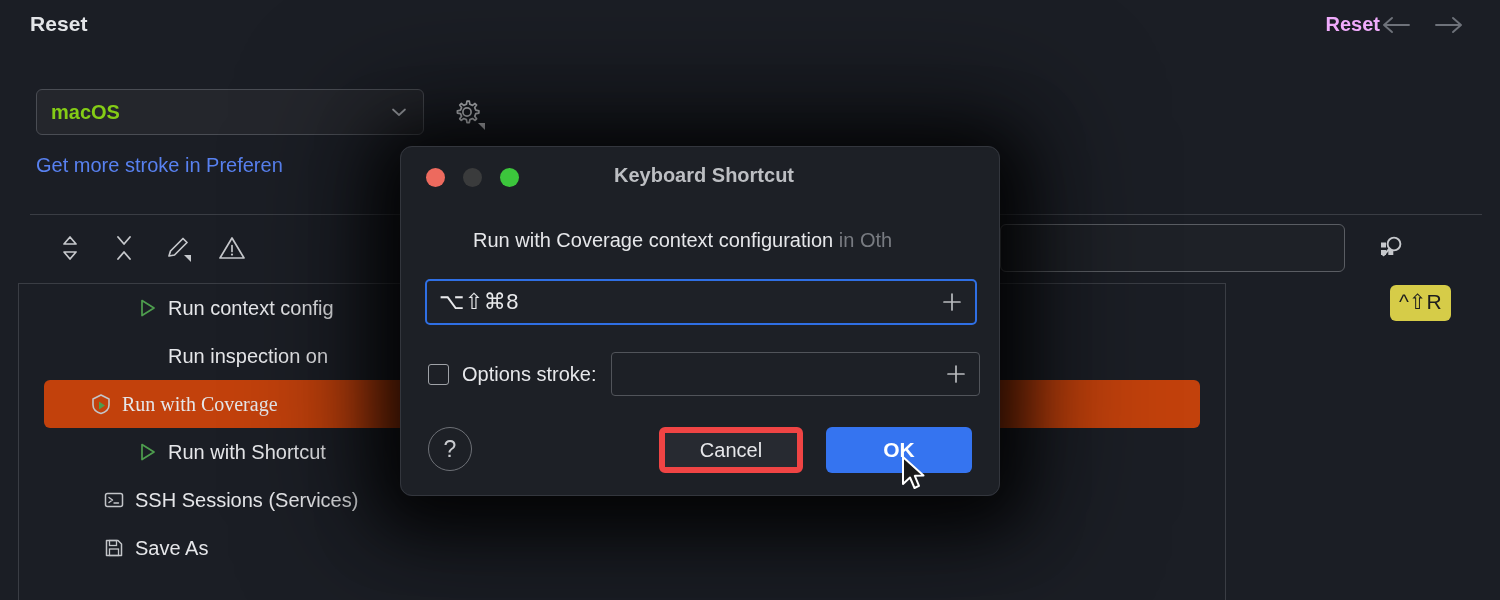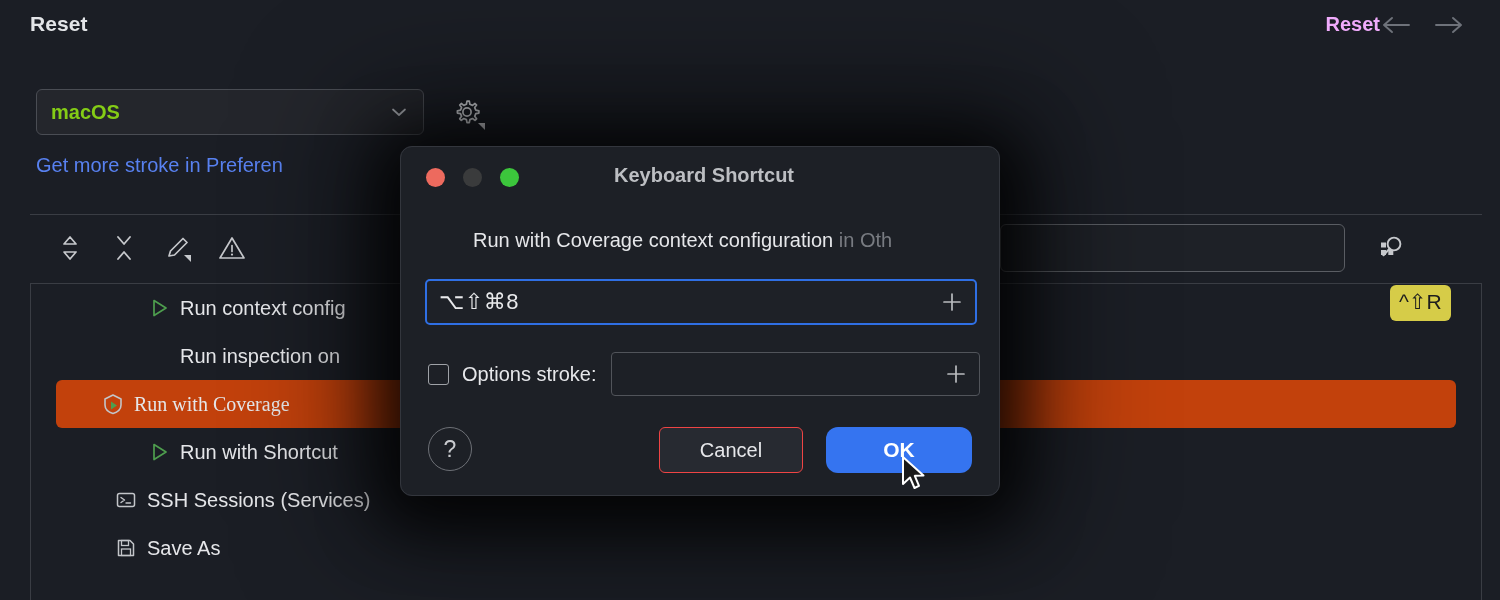--- a/index.html
+++ b/index.html
@@ -152,23 +152,23 @@
     left: 1372px;
     top: 230px;
     width: 36px;
     height: 36px;
     cursor: pointer;
   }
 
   
   .list-panel {
     position: absolute;
-    left: 30px;
+    left: 18px;
     top: 283px;
-    width: 1452px;
+    width: 1208px;
     height: 317px;
     border: 1px solid #3a3d44;
     border-bottom: none;
     background: #1b1e25;
     overflow: hidden;
   }
 
   .list-row {
     position: relative;
     height: 48px;
@@ -360,35 +360,35 @@
     color: #c9cbcf;
     font-size: 23px;
     cursor: pointer;
   }
   .cancel-btn {
     position: absolute;
     left: 258px;
     top: 0px;
     width: 144px; height: 46px;
     background: #272a31;
-    border: 1px solid #ef4444;
+    border: 6px solid #ef4444;
     border-radius: 6px;
     color: #e6e7ea;
     font-size: 20px;
     font-family: "Liberation Sans", sans-serif;
     cursor: pointer;
   }
   .ok-btn {
     position: absolute;
     left: 425px;
     top: 0px;
     width: 146px; height: 46px;
     background: #3574f0;
     border: none;
-    border-radius: 12px;
+    border-radius: 6px;
     color: #ffffff;
     font-size: 21px;
     font-weight: bold;
     font-family: "Liberation Sans", sans-serif;
     cursor: pointer;
     text-align: center;
   }
 
   
   .cursor {

